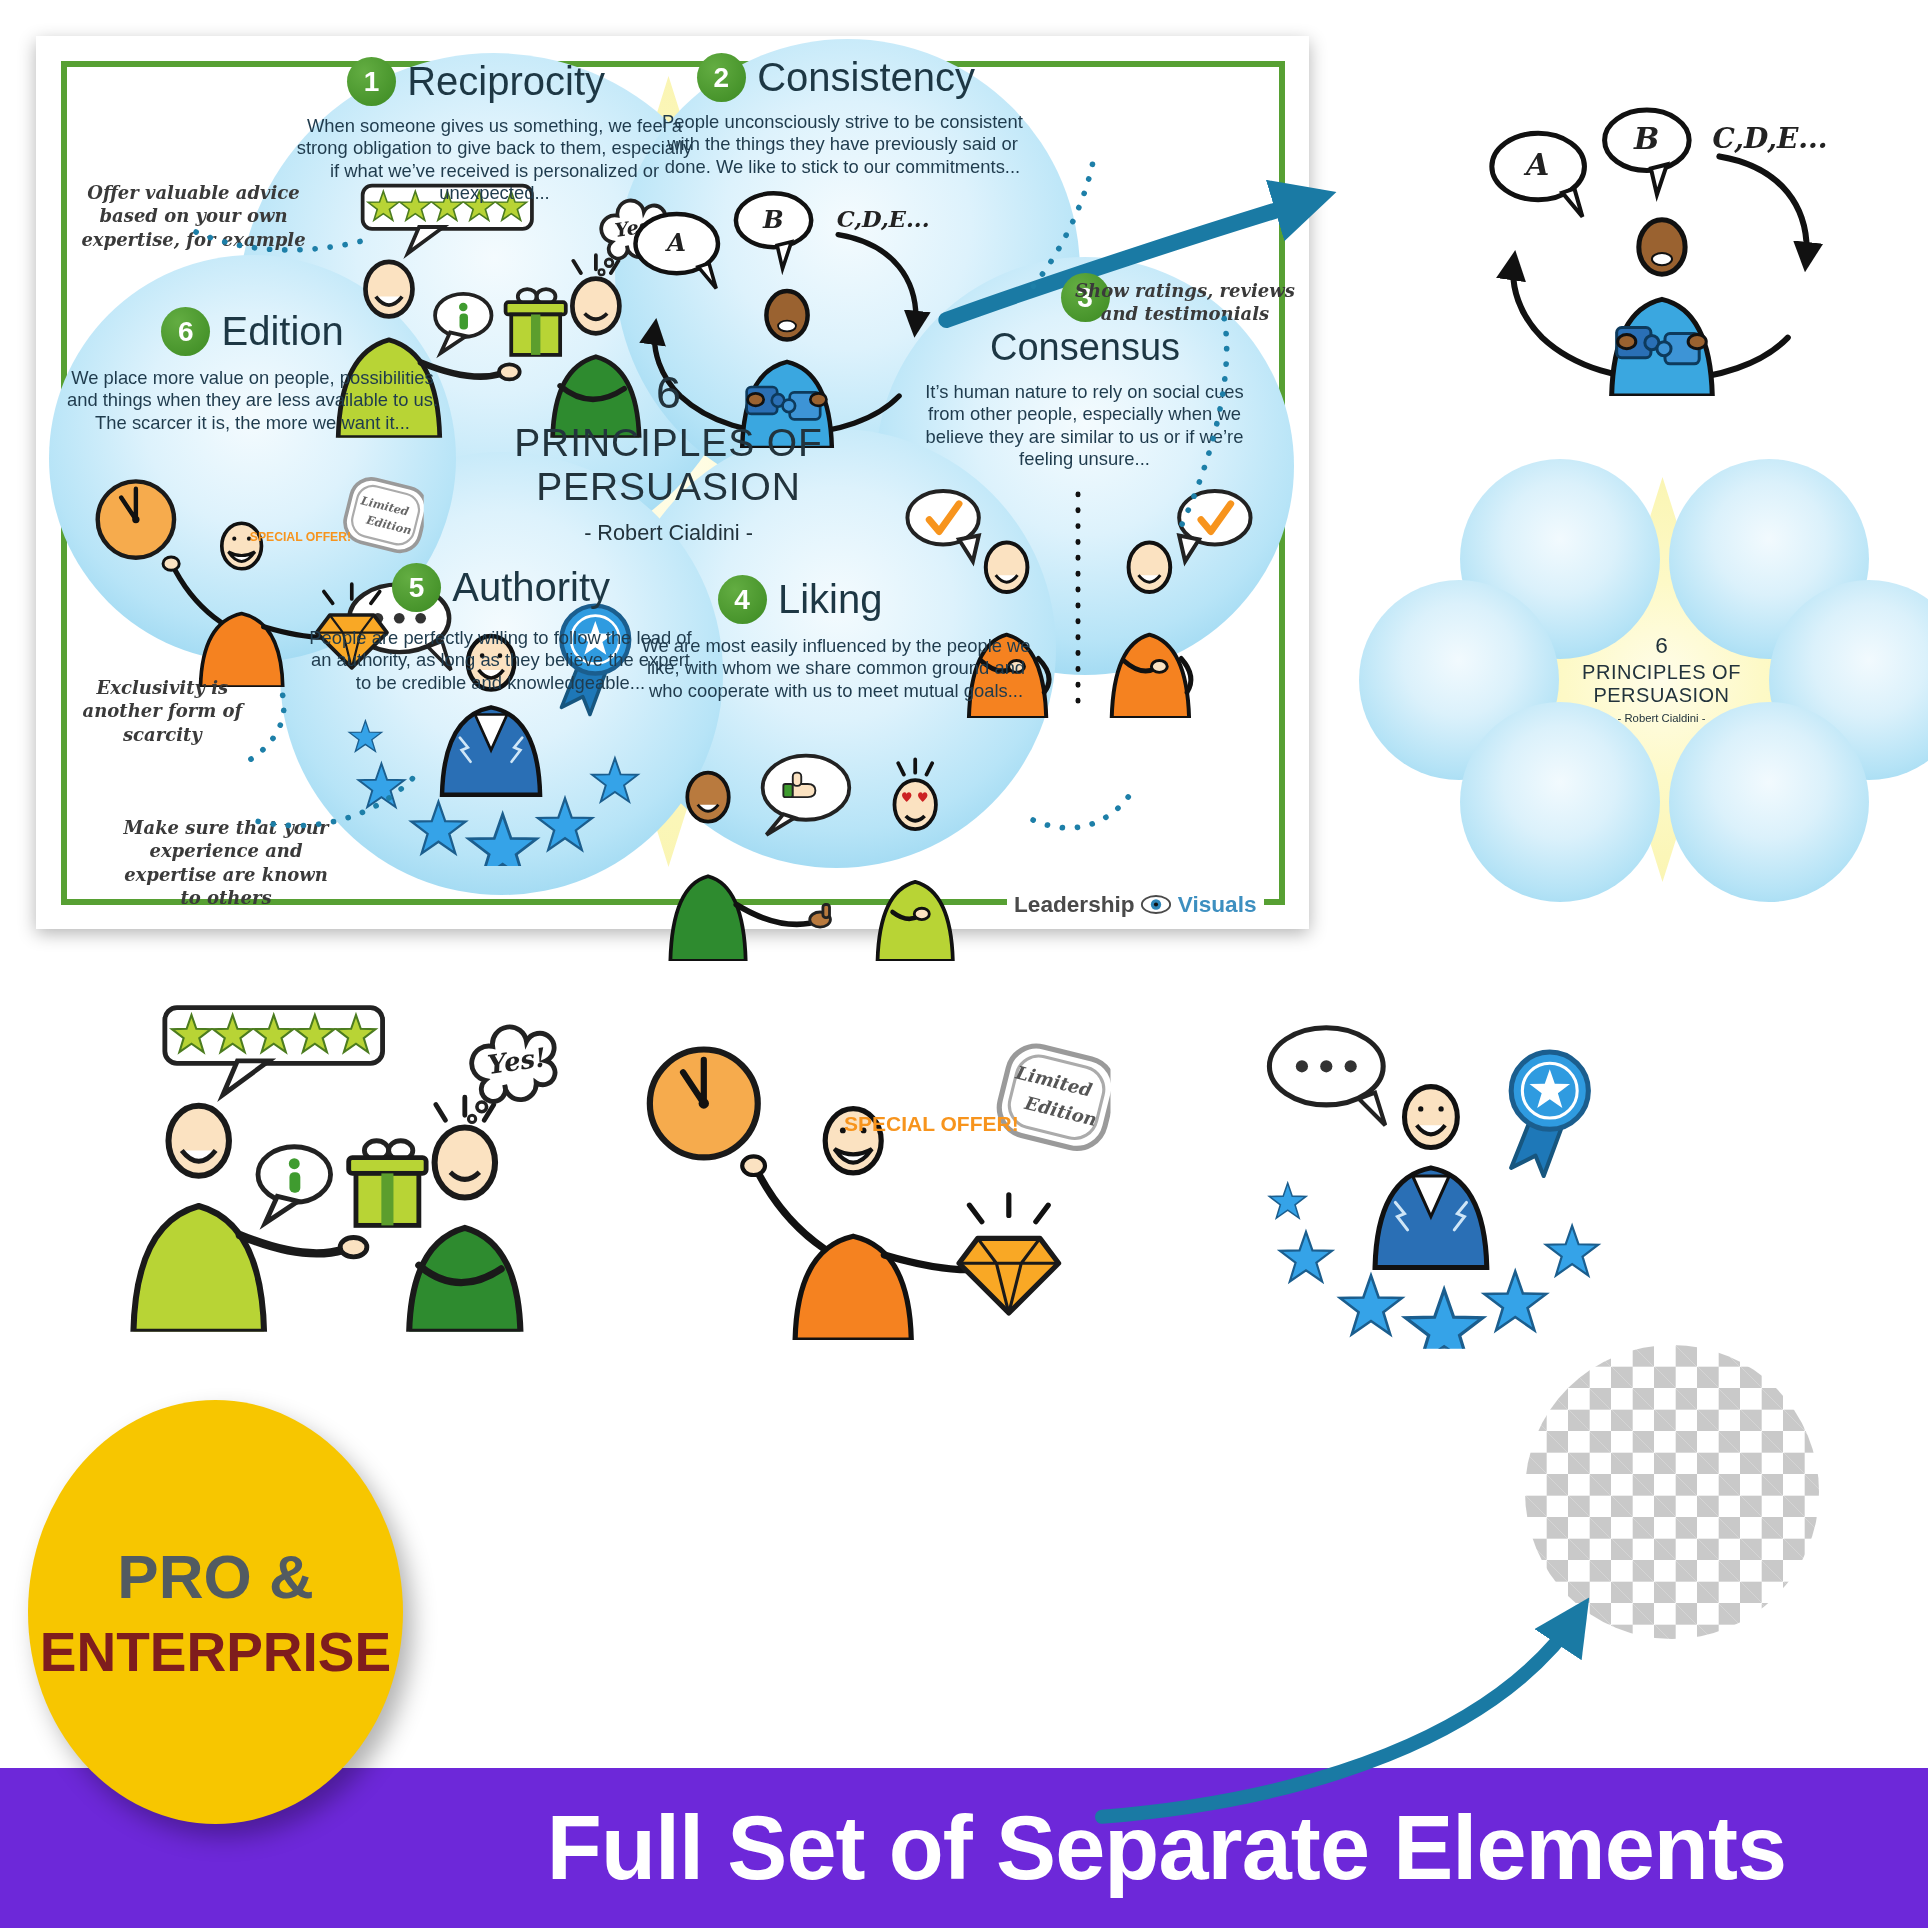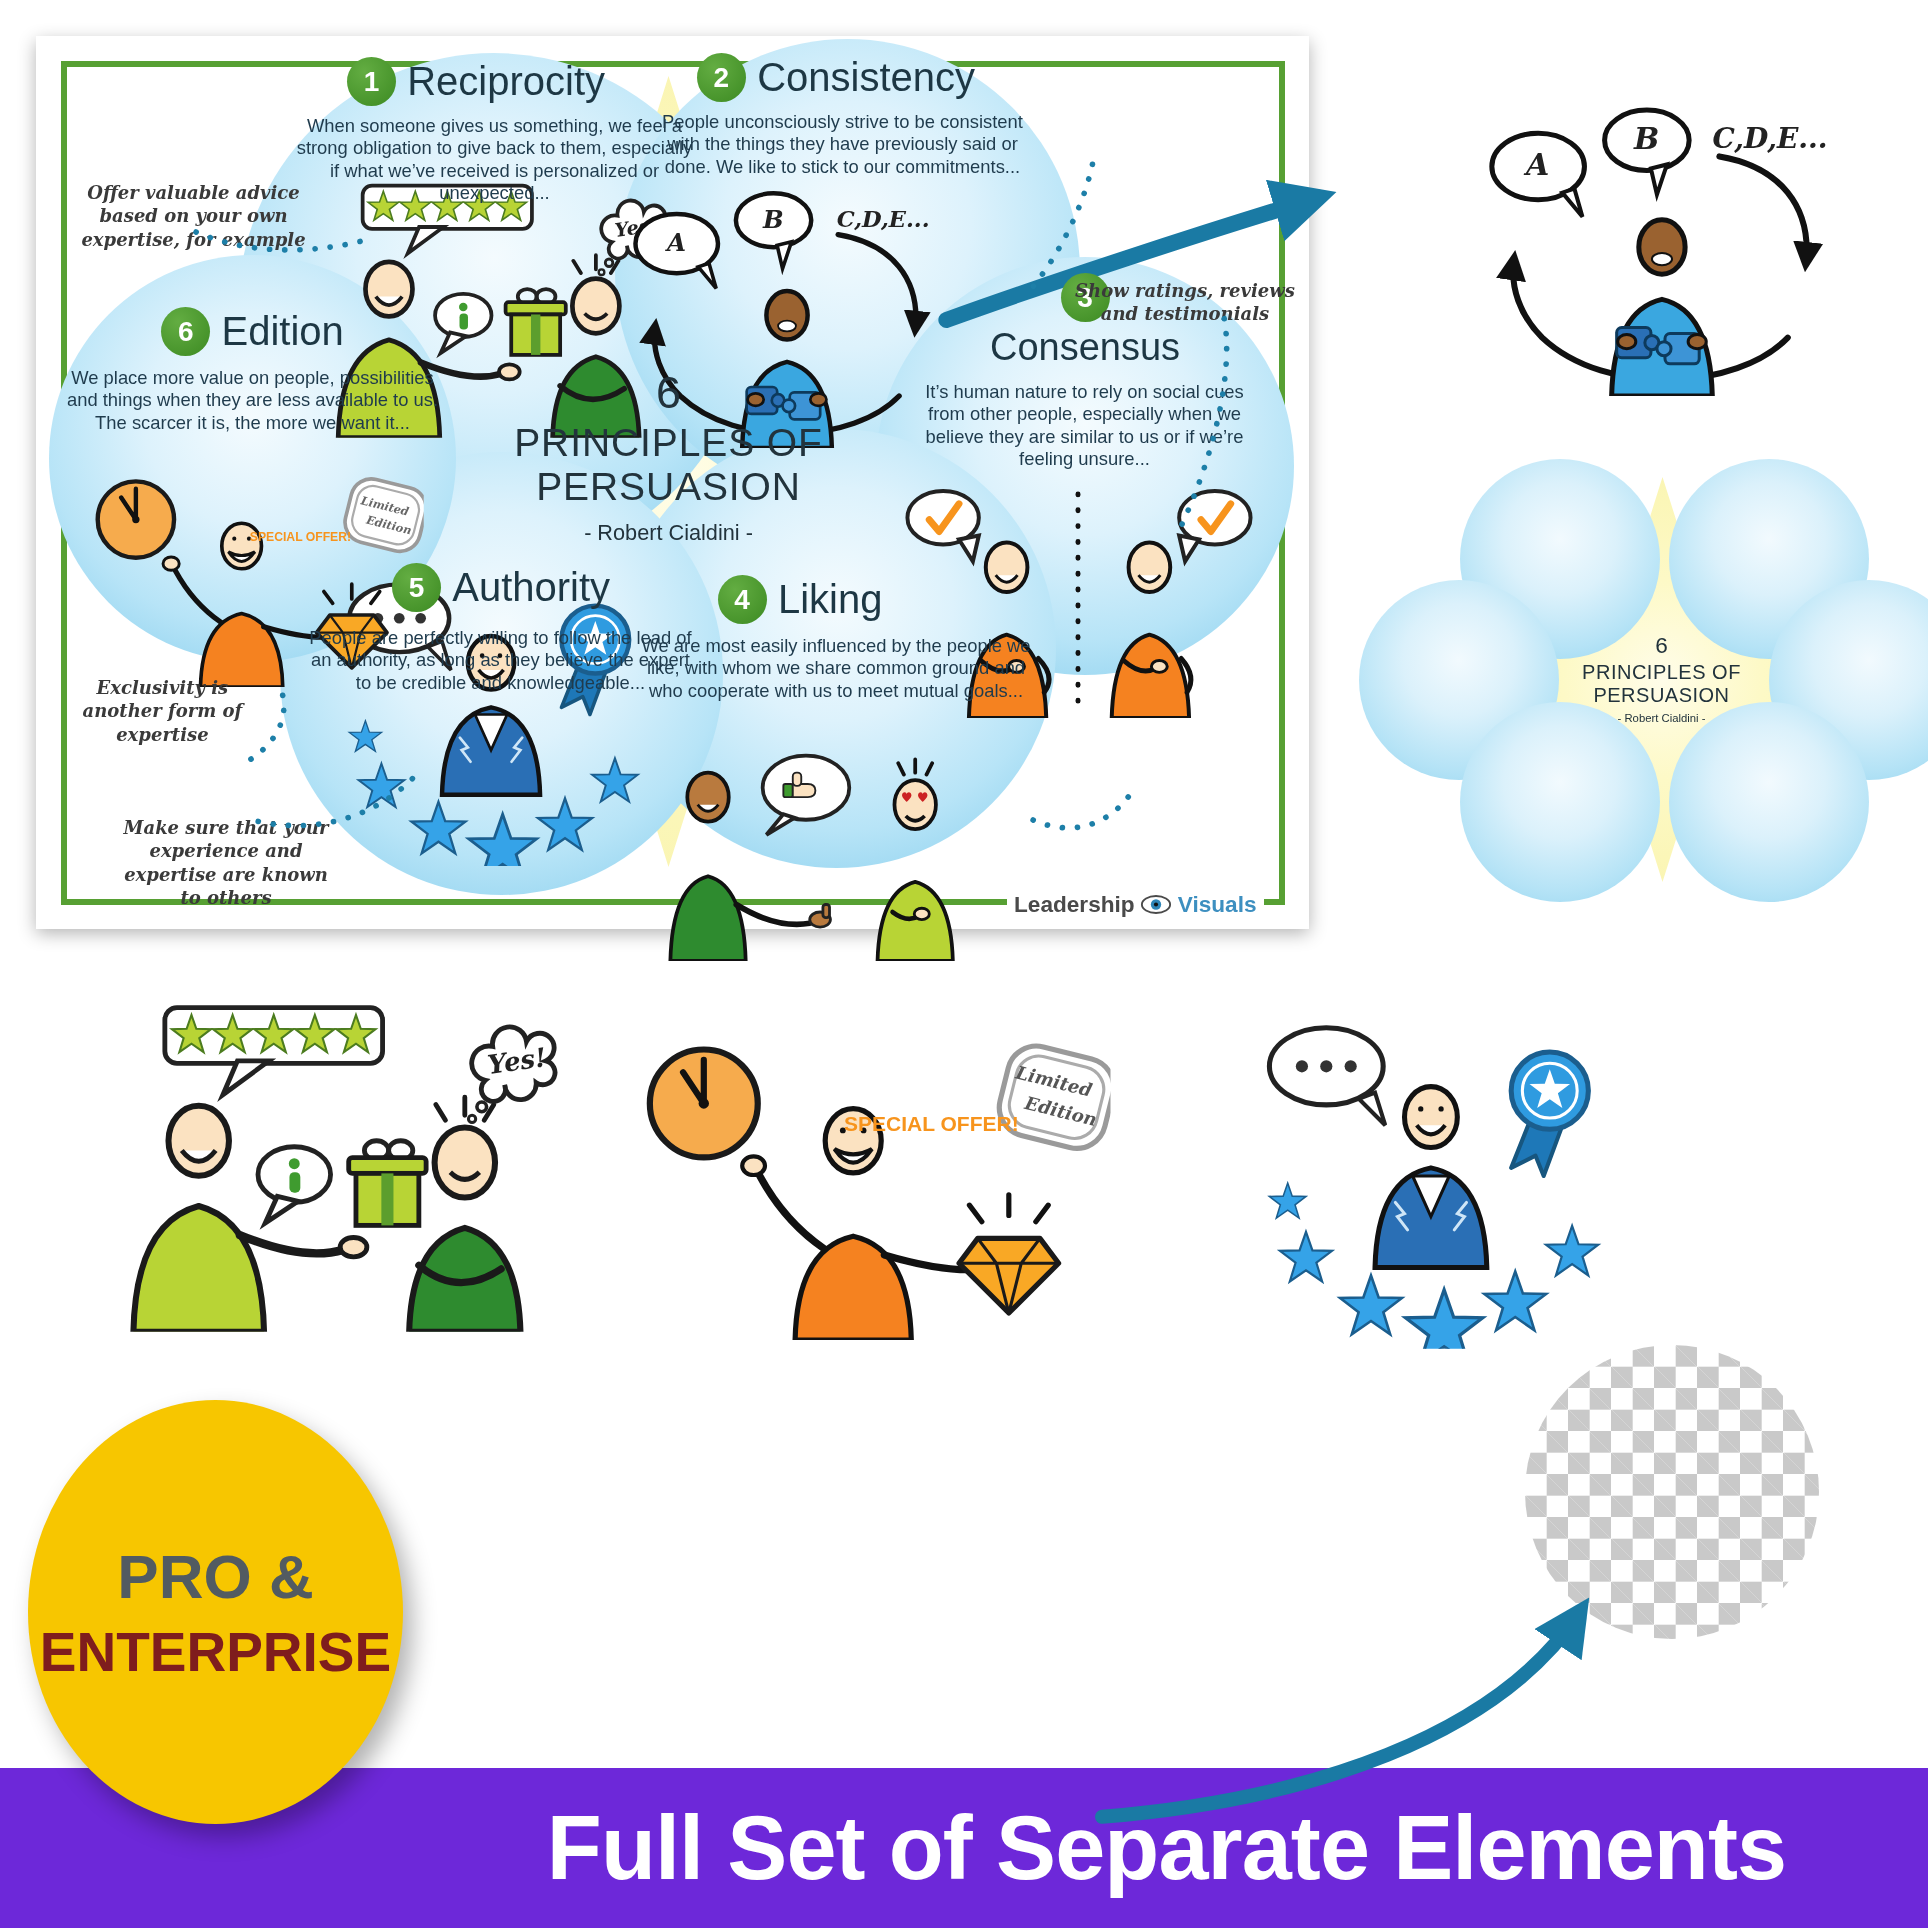--- a/index.html
+++ b/index.html
@@ -291,21 +291,21 @@
       <svg viewBox="0 0 480 320">
           <use href="#sym-scarcity"></use>
         </svg>
       <span class="ov" style="left:65%;top:36%;font-size:12.2px;color:#f7941d;font-family:'Liberation Sans',sans-serif;font-style:normal">SPECIAL OFFER!</span>
       <span class="ov" style="left:89%;top:23%;font-size:11.3px;color:#666;transform:translate(-50%,-50%) rotate(14deg)">Limited</span>
       <span class="ov" style="left:90%;top:31%;font-size:11.3px;color:#666;transform:translate(-50%,-50%) rotate(14deg)">Edition</span>
     </div>
 
     <div class="note" style="left:21px;top:145px;width:273px">Offer valuable advice based on your own expertise, for example</div>
     <div class="note" style="left:1036px;top:243px;width:226px">Show ratings, reviews and testimonials</div>
-    <div class="note" style="left:25.4px;top:640px;width:202px">Exclusivity is another form of expertise</div>
+    <div class="note" style="left:25.4px;top:640px;width:202px">Exclusivity is another form of scarcity</div>
     <div class="note" style="left:77px;top:780px;width:226px">Make sure that your experience and expertise are known to others</div>
 
     <svg class="abs" style="left:0;top:0;width:1273px;height:893px;z-index:7;pointer-events:none" viewBox="0 0 1352 948">
       <g fill="none" stroke="#1d7fa8" stroke-width="6" stroke-linecap="round" stroke-dasharray="0.1 16">
         <path d="M170,208 C230,234 300,230 352,216"></path>
         <path d="M1122,136 C1112,182 1086,234 1054,272"></path>
         <path d="M1262,300 C1272,355 1252,445 1214,525"></path>
         <path d="M1160,808 C1132,844 1090,850 1050,828"></path>
         <path d="M262,700 C268,728 252,752 228,768"></path>
         <path d="M236,834 C300,848 364,828 404,784"></path>

